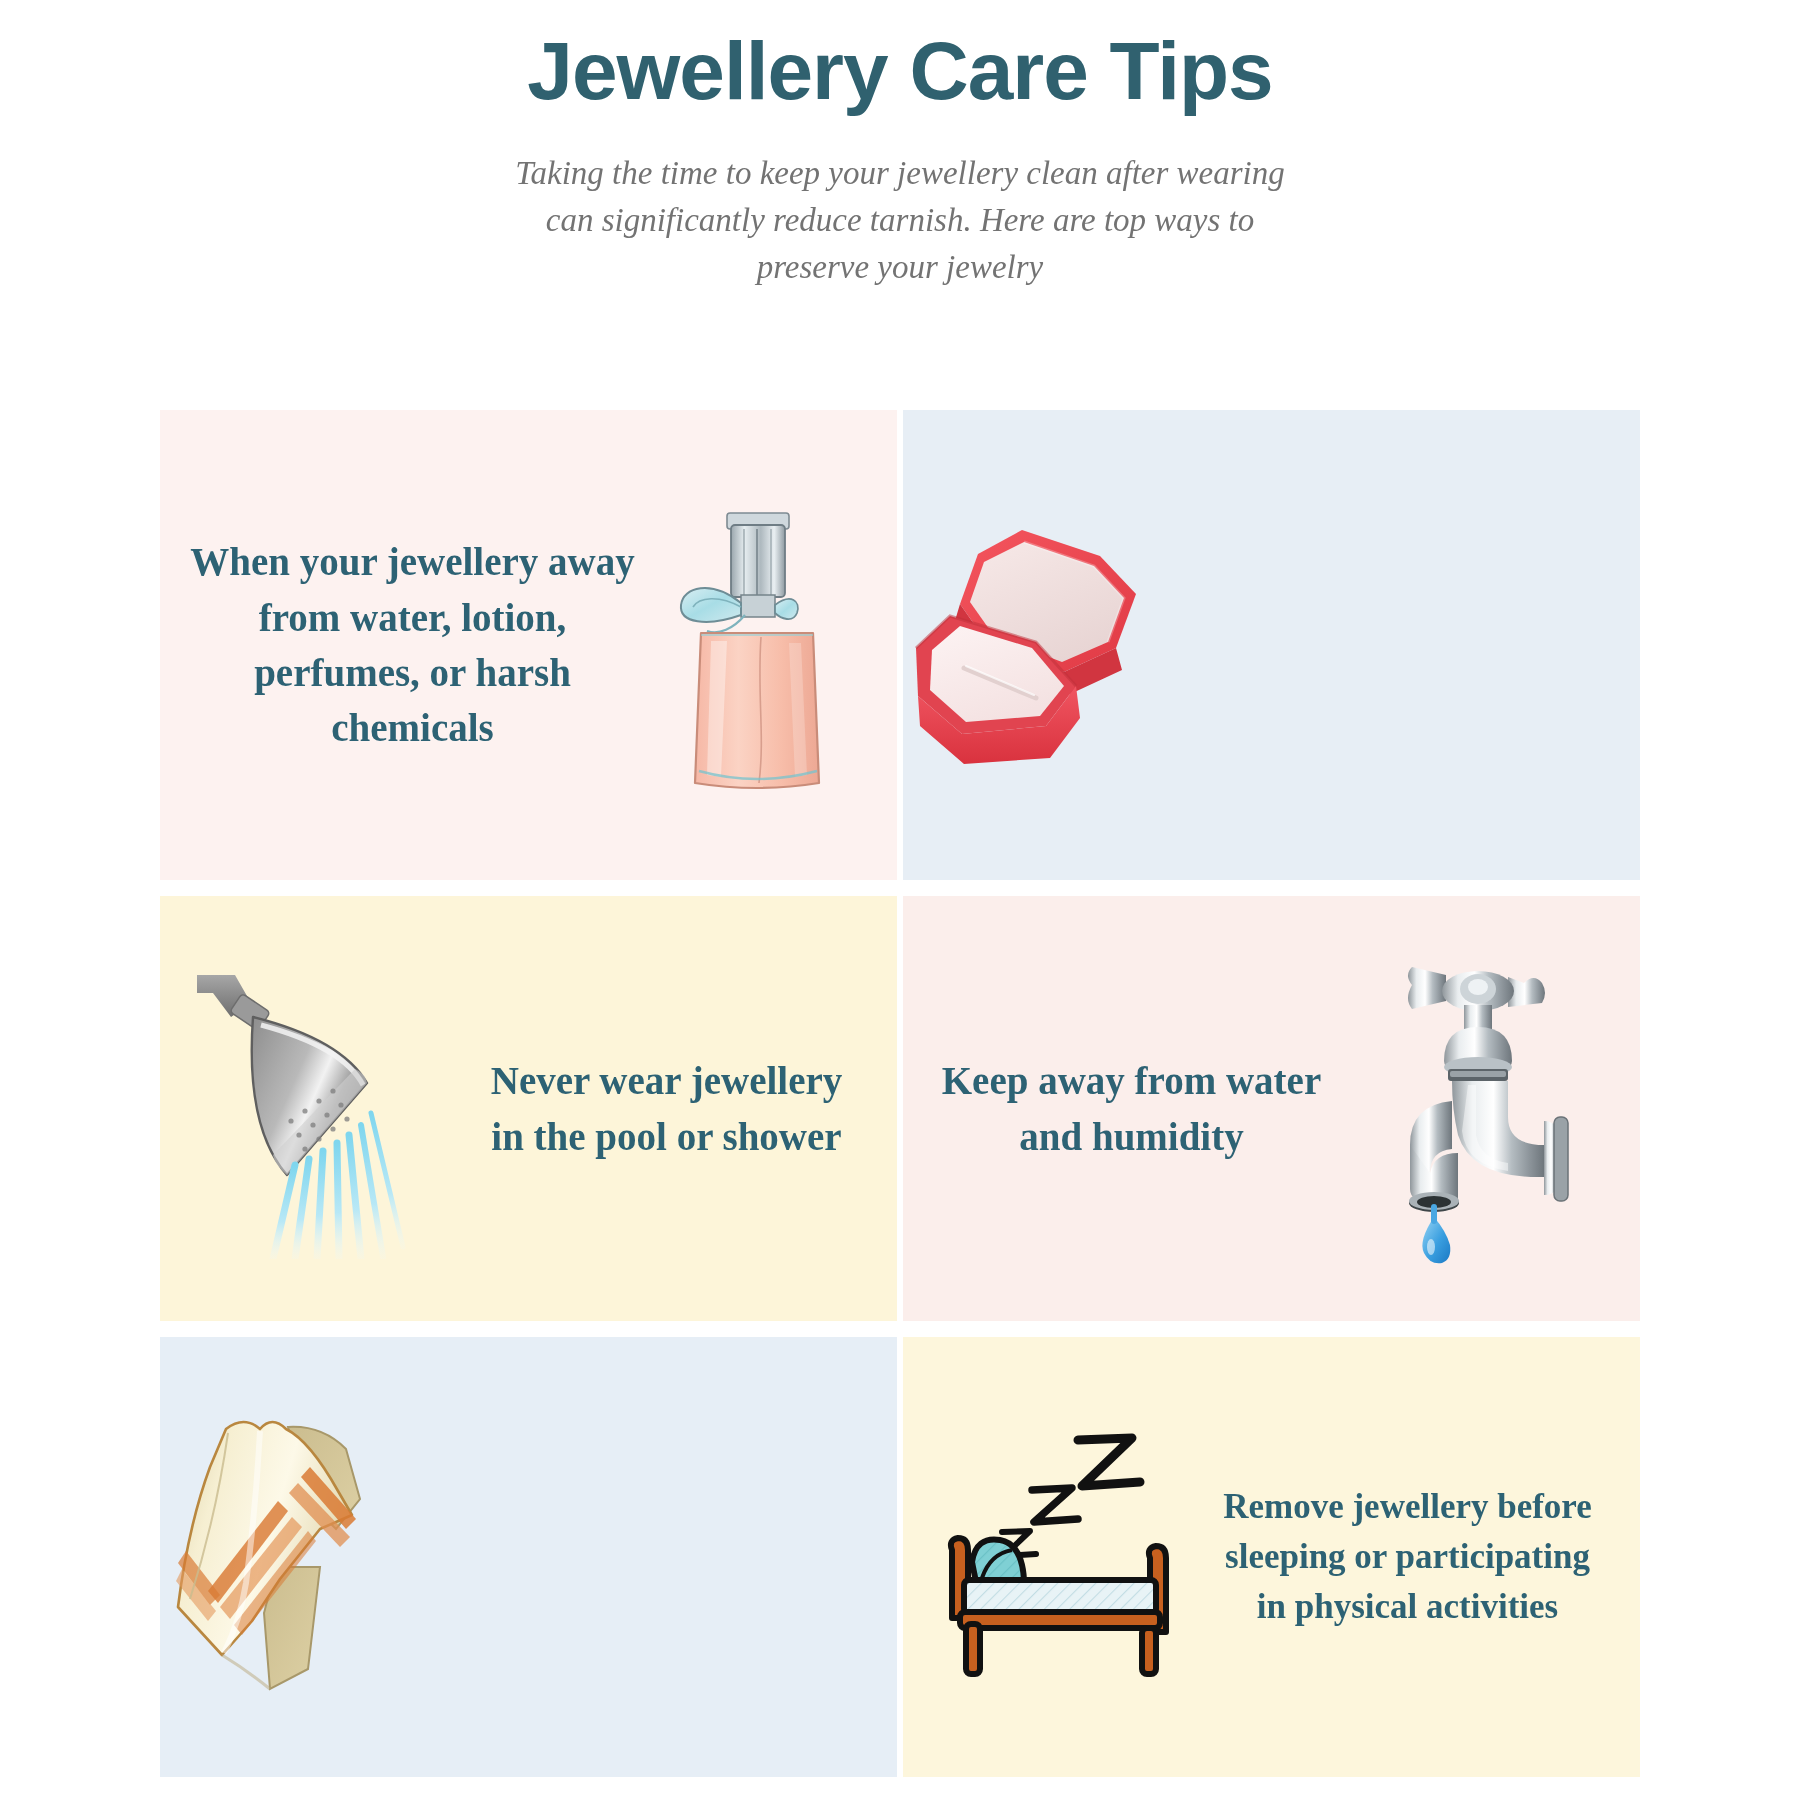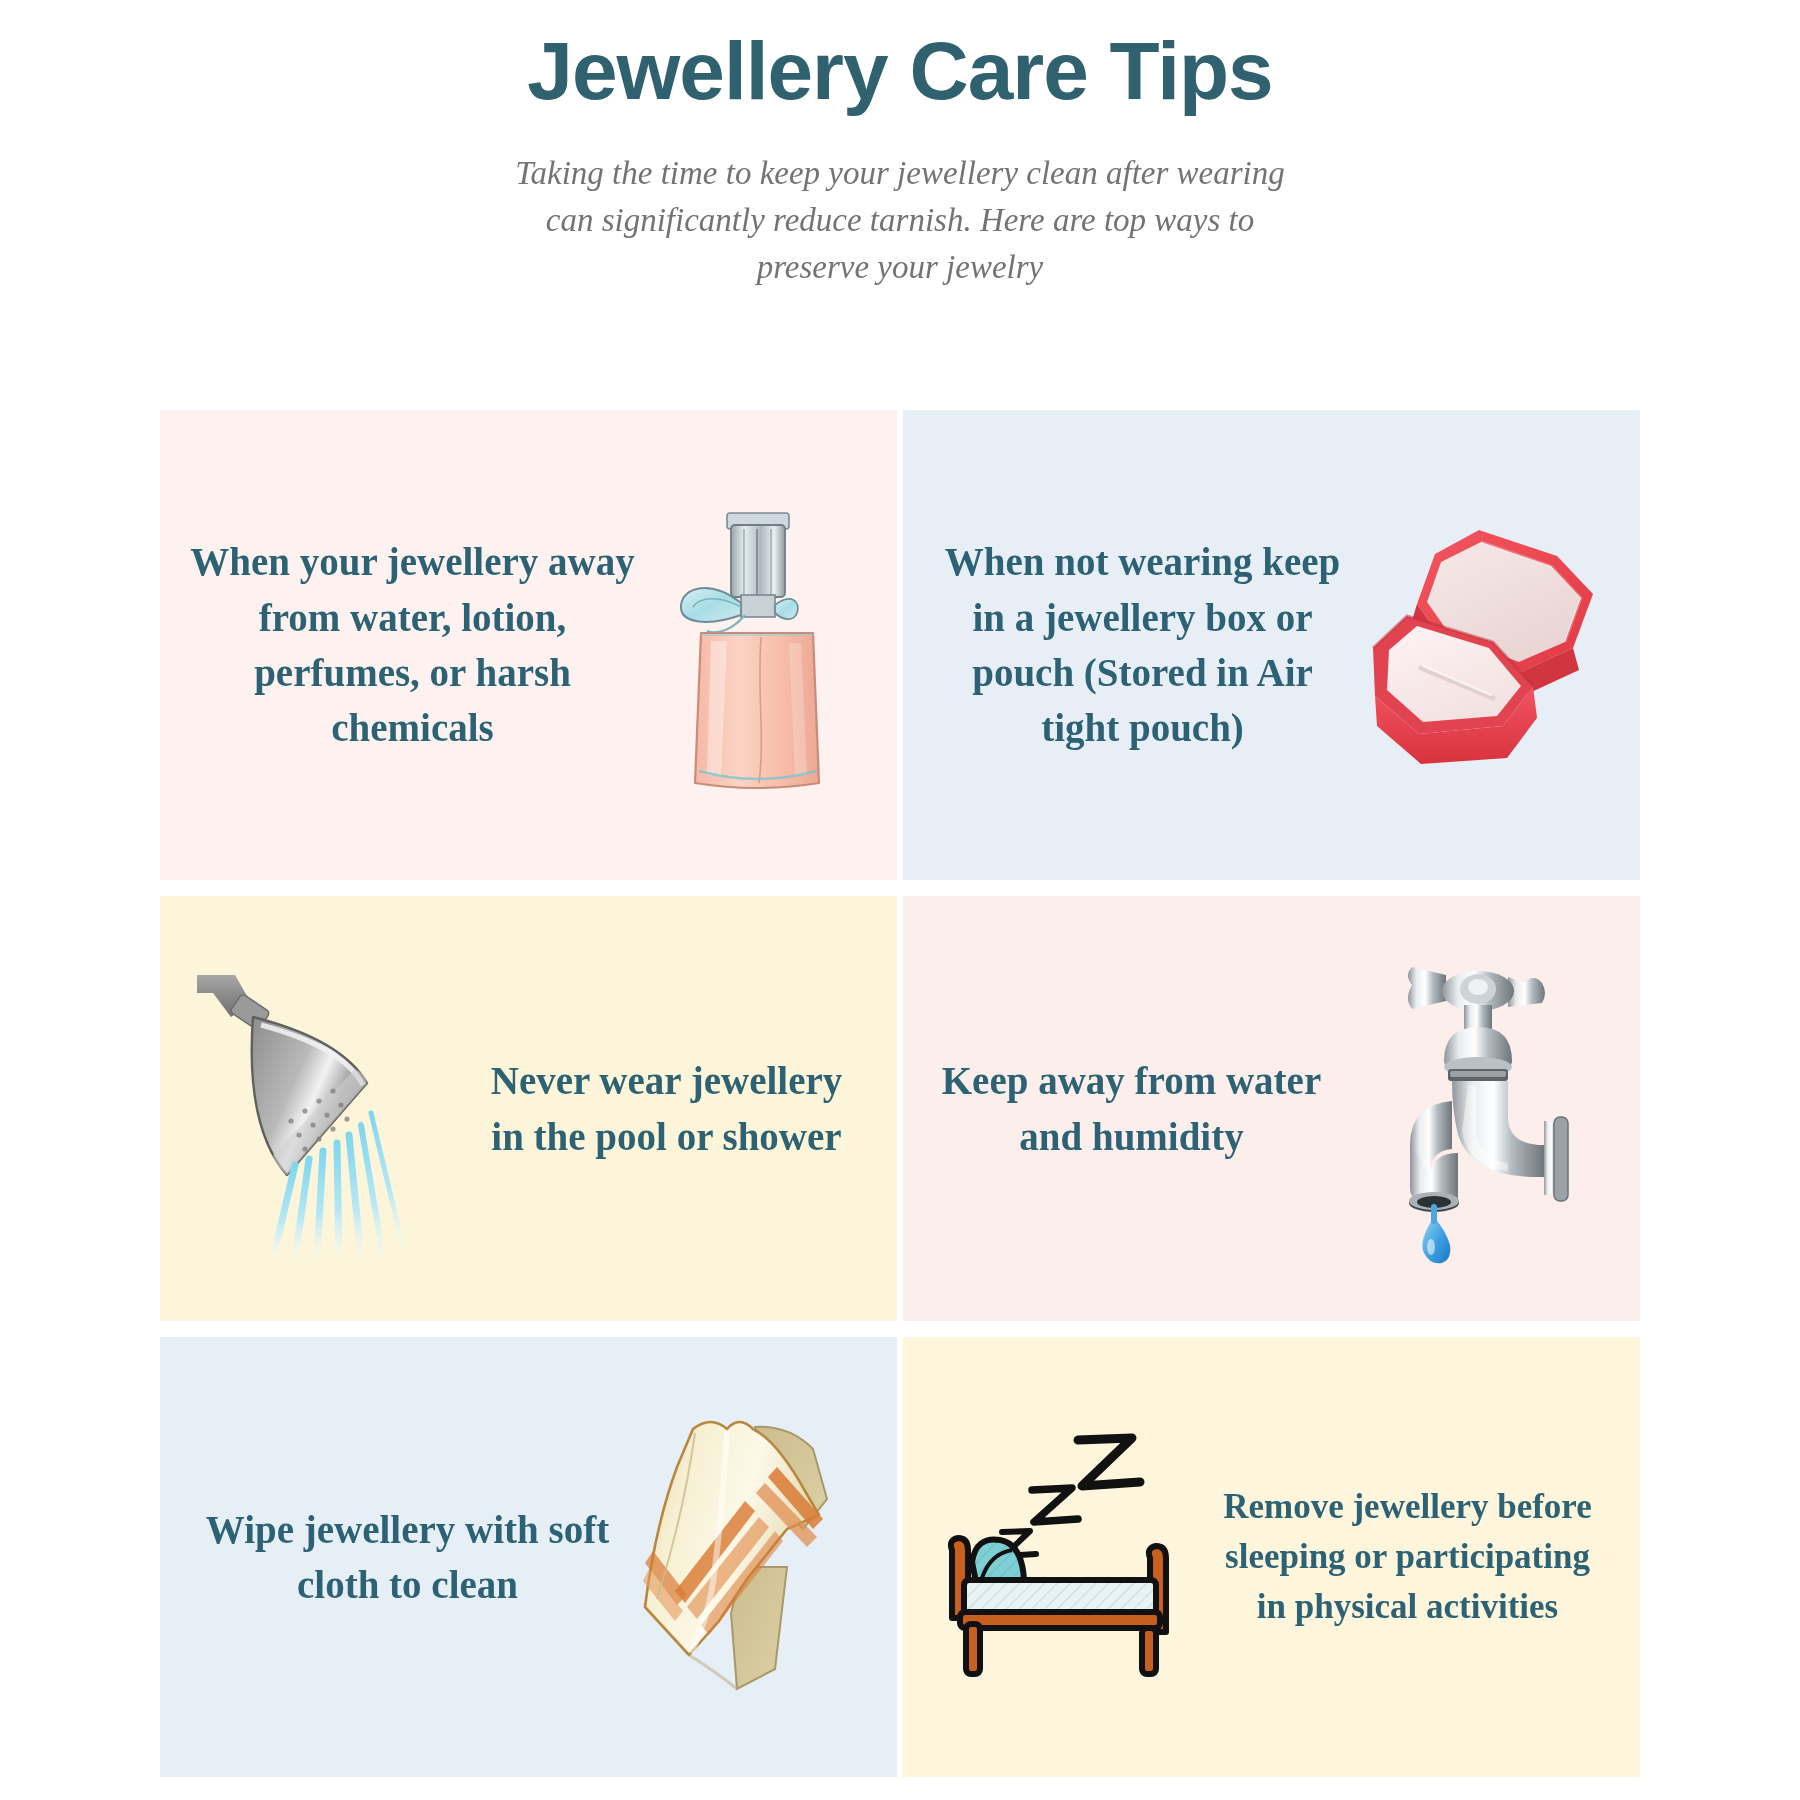--- a/index.html
+++ b/index.html
@@ -171,21 +171,20 @@
 
           <path d="M112 142 C 108 200, 116 240, 110 288" fill="none" stroke="#cf9483" stroke-width="1.6" opacity="0.8"></path>
 
           <path d="M50 276 Q 108 292, 168 276" fill="none" stroke="#77c3cd" stroke-width="2.4" opacity="0.75"></path>
           <path d="M52 140 L164 140" fill="none" stroke="#8fd0d8" stroke-width="2" opacity="0.6"></path>
         </svg>
       </div>
     </div>
 
     <div class="card c2 text-left" style="background:#e7eef5;">
-      <div class="card-text">When not wearing keep in a jewellery box or pouch (Stored in Air tight pouch)</div>
       <div class="card-art">
         <svg width="256" height="250" viewBox="0 0 256 250">
           <defs>
             <linearGradient id="lidTop" x1="0" y1="0" x2="1" y2="1">
               <stop offset="0%" stop-color="#f4555e"></stop>
               <stop offset="100%" stop-color="#e03a45"></stop>
             </linearGradient>
             <linearGradient id="lidInner" x1="0" y1="0" x2="0.6" y2="1">
               <stop offset="0%" stop-color="#f7e9e8"></stop>
               <stop offset="100%" stop-color="#e8d5d4"></stop>
@@ -335,21 +334,20 @@
 
           <path d="M86 268 Q 70 292, 76 304 Q 82 316, 94 314 Q 104 310, 102 296 Q 98 282, 86 268 Z" fill="url(#dropG)"></path>
           <ellipse cx="83" cy="298" rx="4" ry="8" fill="#ffffff" opacity="0.55"></ellipse>
 
           <path d="M86 258 L86 272" stroke="#4aa7e2" stroke-width="6" stroke-linecap="round"></path>
         </svg>
       </div>
     </div>
 
     <div class="card c5 text-left" style="background:#e6eef6;">
-      <div class="card-text">Wipe jewellery with soft cloth to clean</div>
       <div class="card-art">
         <svg width="226" height="300" viewBox="0 0 226 300">
           <defs>
             <linearGradient id="clothMain" x1="0" y1="0" x2="1" y2="0.4">
               <stop offset="0%" stop-color="#ddd2a9"></stop>
               <stop offset="28%" stop-color="#f6efd2"></stop>
               <stop offset="62%" stop-color="#fdf9e8"></stop>
               <stop offset="100%" stop-color="#e3d8b0"></stop>
             </linearGradient>
             <linearGradient id="clothBack" x1="0" y1="0" x2="1" y2="1">

